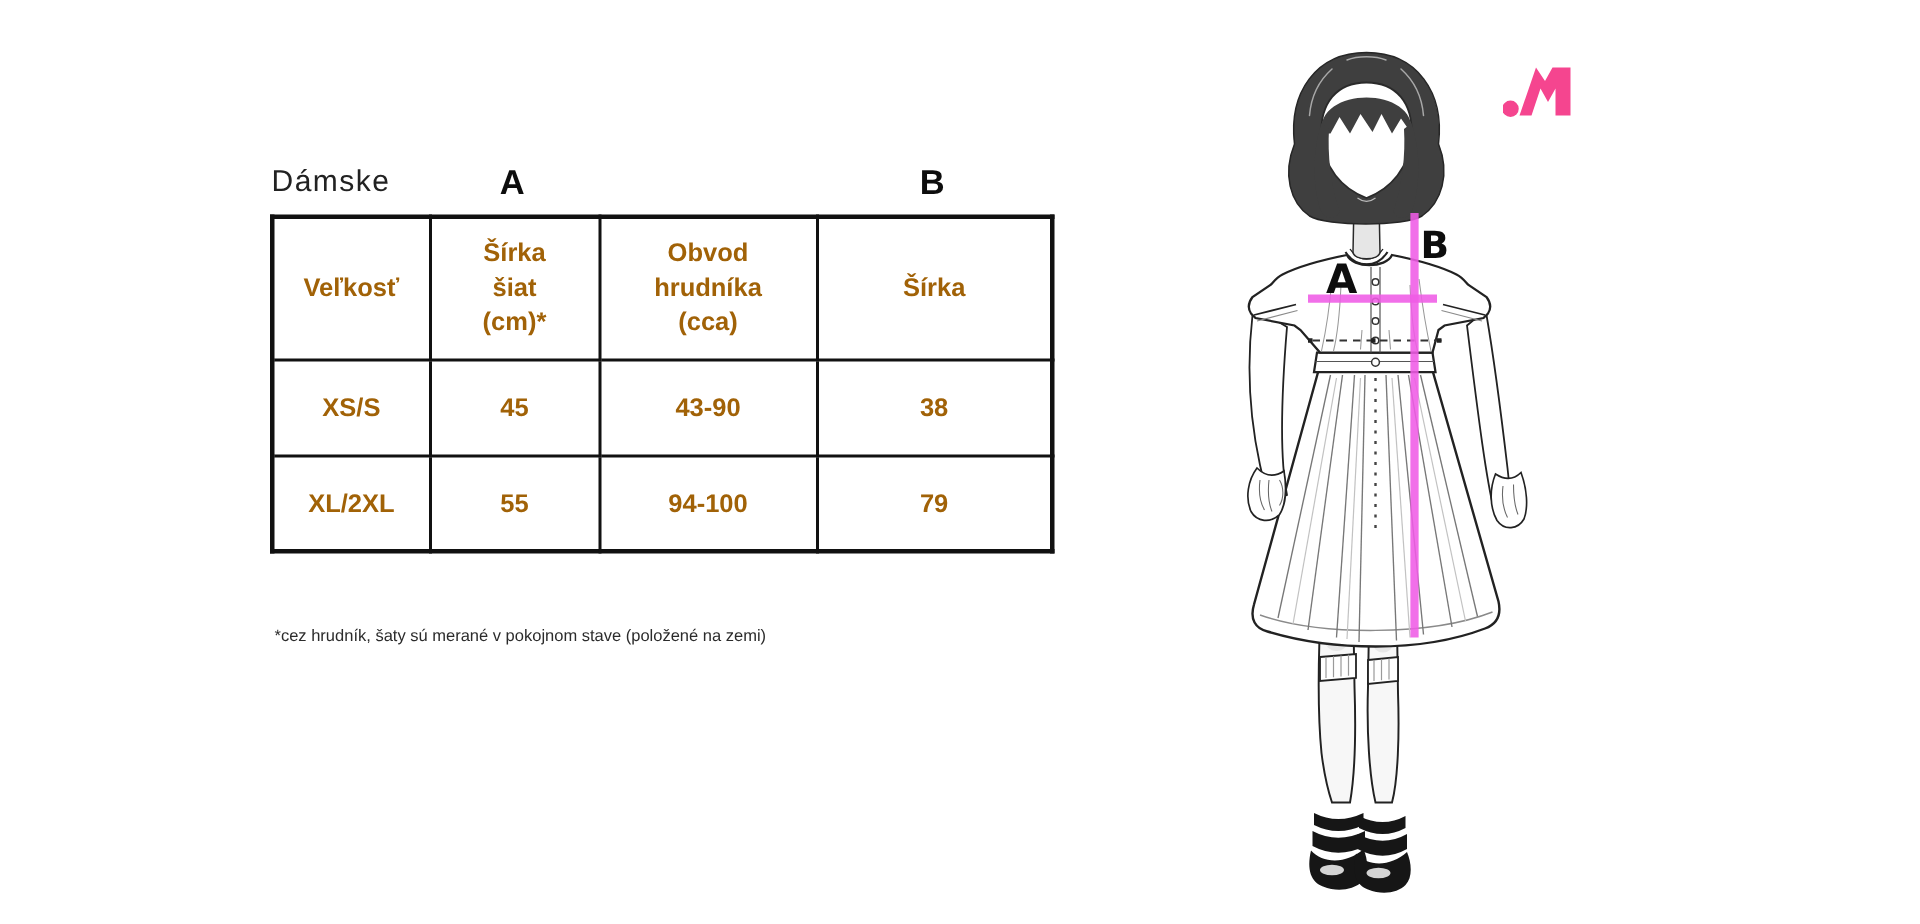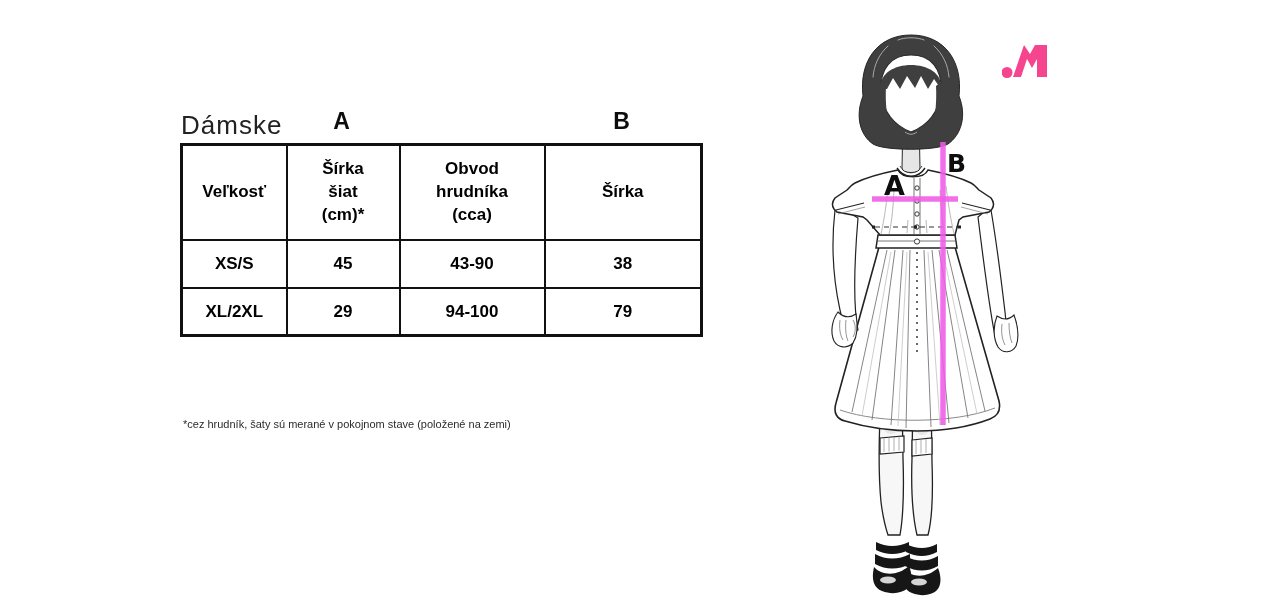--- a/index.html
+++ b/index.html
@@ -2,43 +2,43 @@
 <html><head>
 <meta charset="utf-8">
 <style>
   html,body{margin:0;padding:0;background:#fff;}
   .canvas{
     position:relative;width:1280px;height:616px;background:#ffffff;overflow:hidden;
     font-family:"Liberation Sans",sans-serif;color:#1a1a1a;
   }
   
   .category-label{
-    position:absolute;left:181px;top:110px;font-size:26px;font-weight:400;
+    position:absolute;left:181px;top:110px;font-size:20px;font-weight:400;
     letter-spacing:1px;color:#222;
   }
   .col-marker{
     position:absolute;top:108px;font-size:23px;font-weight:700;color:#0d0d0d;text-align:center;
   }
   .col-marker.a{left:285px;width:113px;}
   .col-marker.b{left:543px;width:157px;}
   table.size-table{
     position:absolute;left:180px;top:143px;width:520px;
     border-collapse:collapse;table-layout:fixed;
     border:3px solid #111;
   }
   table.size-table th, table.size-table td{
     border:2px solid #111;text-align:center;vertical-align:middle;
-    font-size:17px;font-weight:700;color:#000000;padding:12px;
+    font-size:17px;font-weight:700;color:#a16207;padding:12px;
   }
   table.size-table col.c1{width:105px}
   table.size-table col.c2{width:113px}
   table.size-table col.c3{width:145px}
   table.size-table col.c4{width:157px}
   tr.head-row{height:93px;}
-  tr.data-row{height:48px;}
+  tr.data-row{height:64px;}
   th.multiline{white-space:pre-line;line-height:1.35;}
   .footnote{
     position:absolute;left:183px;top:418px;font-size:11px;font-weight:400;color:#2b2b2b;
   }
   
   .figure-wrap{position:absolute;left:820px;top:20px;width:240px;height:580px;}
   .logo-wrap{position:absolute;left:1002px;top:40px;width:48px;height:38px;}
 </style>
 </head>
 <body>
@@ -68,21 +68,21 @@
       <th>Šírka</th>
     </tr>
     <tr class="data-row">
       <td>XS/S</td>
       <td>45</td>
       <td>43-90</td>
       <td>38</td>
     </tr>
     <tr class="data-row">
       <td>XL/2XL</td>
-      <td>29</td>
+      <td>55</td>
       <td>94-100</td>
       <td>79</td>
     </tr>
   </tbody>
     </table>
 
   <div class="footnote">*cez hrudník, šaty sú merané v pokojnom stave (položené na zemi)</div>
 
   <div class="figure-wrap">
     <svg width="240" height="580" viewBox="0 0 240 580" xmlns="http://www.w3.org/2000/svg">

